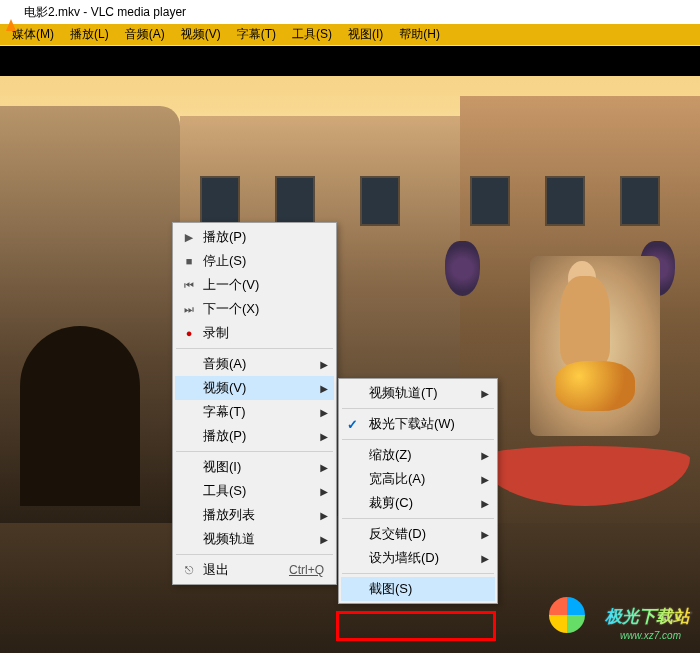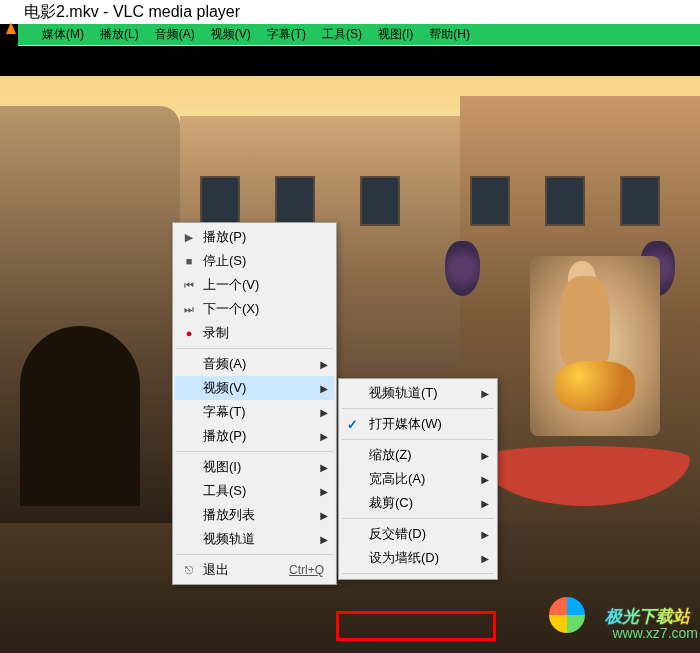--- a/index.html
+++ b/index.html
@@ -1,23 +1,23 @@
 <!DOCTYPE html>
 <html><head>
   <meta charset="utf-8">
   <style>
     * { margin: 0; padding: 0; box-sizing: border-box; font-family: "Microsoft YaHei", "Segoe UI", sans-serif; }
     body { width: 700px; height: 653px; overflow: hidden; background: #000; position: relative; }
     
-    .titlebar { height: 24px; background: #fff; display: flex; align-items: center; padding: 0 6px; font-size: 16px; color: #000; }
+    .titlebar { height: 24px; background: #fff; display: flex; align-items: center; padding: 0 6px; font-size: 12px; color: #000; }
     .titlebar-icon { width: 14px; height: 14px; margin-right: 4px; }
     .cone { width: 0; height: 0; border-left: 5px solid transparent; border-right: 5px solid transparent; border-bottom: 12px solid #ff8800; position: relative; }
     .cone::after { content: ''; position: absolute; left: -5px; top: 5px; width: 10px; height: 2px; background: #fff; }
     
-    .menubar { height: 22px; background: #22c55e; display: flex; align-items: center; padding: 0 16px; font-size: 12px; color: #000; border-bottom: 1px solid #ddd; margin-left: 18px; }
+    .menubar { height: 22px; background: #eab308; display: flex; align-items: center; padding: 0 4px; font-size: 12px; color: #000; border-bottom: 1px solid #ddd; }
     .menubar-item { padding: 2px 8px; cursor: pointer; }
     
     .video-area { width: 700px; height: 607px; background: #000; position: relative; overflow: hidden; }
     
     .video-frame { width: 100%; height: 100%; position: relative;
       background: linear-gradient(180deg, 
         #f5d080 0%, #f8d890 10%, #ffeab0 20%, #fff5d5 30%,
         #8a6b4a 45%, #6b5238 60%, #3a2e20 85%, #1a1410 100%);
     }
     .letterbox-top { position: absolute; top: 0; left: 0; width: 100%; height: 30px; background: #000; }
@@ -56,21 +56,21 @@
     .menu-shortcut { position: absolute; right: 10px; color: #555; font-size: 12px; text-decoration: underline; }
     .menu-check { position: absolute; left: 6px; color: #0066cc; font-size: 13px; font-weight: bold; }
     
     .red-highlight { position: absolute; border: 3px solid #ff0000; pointer-events: none; }
     .rh1 { left: 336px; top: 565px; width: 160px; height: 30px; }
     
     .watermark { position: absolute; right: 10px; bottom: 25px; font-size: 17px; font-style: italic; font-weight: bold; 
       background: linear-gradient(90deg, #00ccff, #66ff66, #ffcc00);
       -webkit-background-clip: text; background-clip: text; color: transparent;
       text-shadow: 0 0 2px rgba(255,255,255,0.3); }
-    .watermark-sub { position: absolute; right: 2px; bottom: 12px; font-size: 14px; color: #66dd88; }
+    .watermark-sub { position: absolute; right: 19px; bottom: 12px; font-size: 10px; color: #66dd88; font-style: italic; }
     .wm-logo { position: absolute; right: 115px; bottom: 20px; width: 36px; height: 36px; border-radius: 50%;
       background: conic-gradient(#00aaff 0deg 90deg, #66dd66 90deg 180deg, #ffcc00 180deg 270deg, #ff6644 270deg 360deg); }
   </style>
 </head>
 <body>
 
 <div class="titlebar">
   <span class="titlebar-icon"><span class="cone"></span></span>
   <span>电影2.mkv - VLC media player</span>
 </div>
@@ -175,21 +175,21 @@
   </div>
 
   <div class="context-menu cm2">
     <div class="menu-item">
       <span>视频轨道(T)</span>
       <span class="menu-arrow">▶</span>
     </div>
     <div class="menu-sep"></div>
     <div class="menu-item">
       <span class="menu-check">✓</span>
-      <span>打开媒体(W)</span>
+      <span>极光下载站(W)</span>
     </div>
     <div class="menu-sep"></div>
     <div class="menu-item">
       <span>缩放(Z)</span>
       <span class="menu-arrow">▶</span>
     </div>
     <div class="menu-item">
       <span>宽高比(A)</span>
       <span class="menu-arrow">▶</span>
     </div>
@@ -200,20 +200,23 @@
     <div class="menu-sep"></div>
     <div class="menu-item">
       <span>反交错(D)</span>
       <span class="menu-arrow">▶</span>
     </div>
     <div class="menu-item">
       <span>设为墙纸(D)</span>
       <span class="menu-arrow">▶</span>
     </div>
     <div class="menu-sep"></div>
+    <div class="menu-item highlighted">
+      <span>截图(S)</span>
+    </div>
   </div>
 
   <div class="red-highlight rh1"></div>
 
   <div class="wm-logo"></div>
   <div class="watermark">极光下载站</div>
   <div class="watermark-sub">www.xz7.com</div>
 </div>
 
 </body></html>

